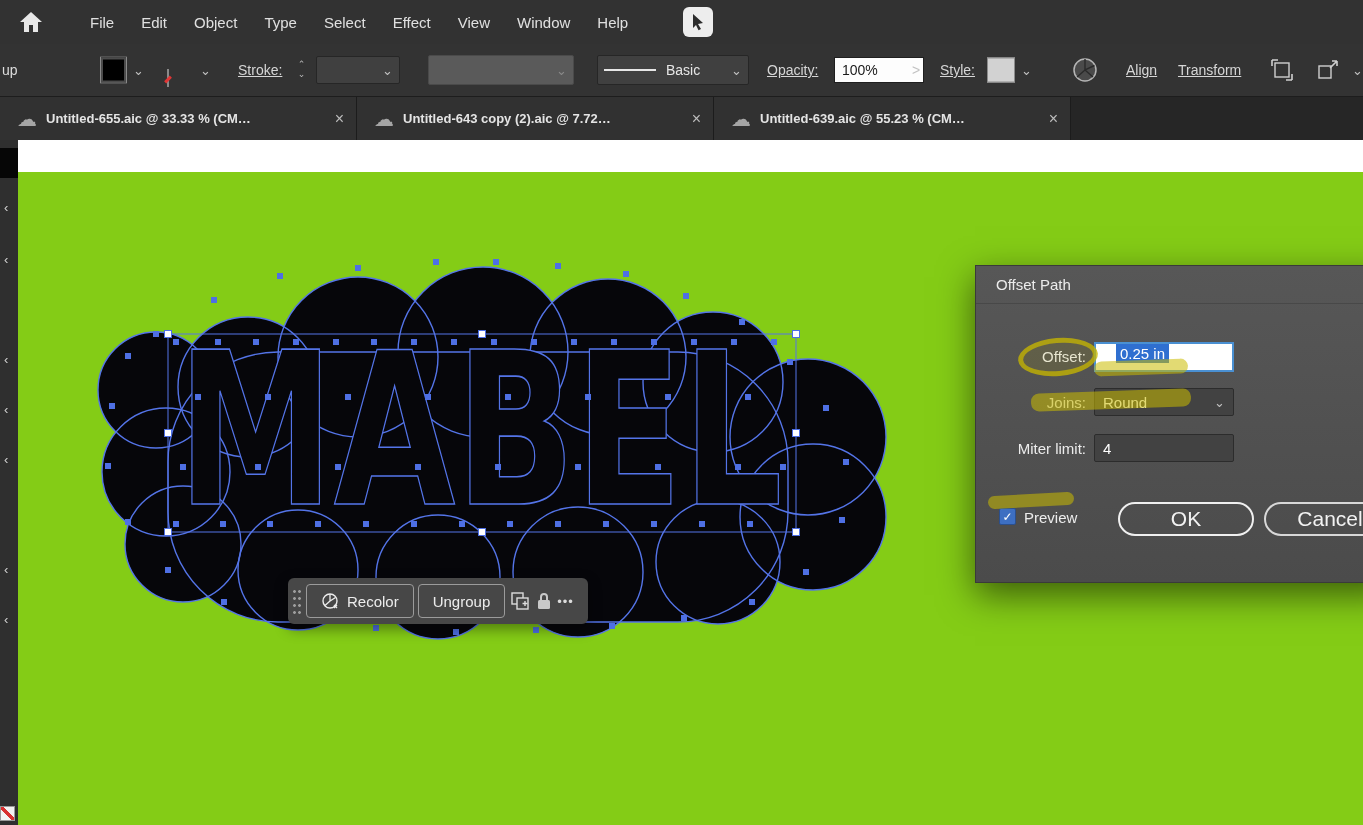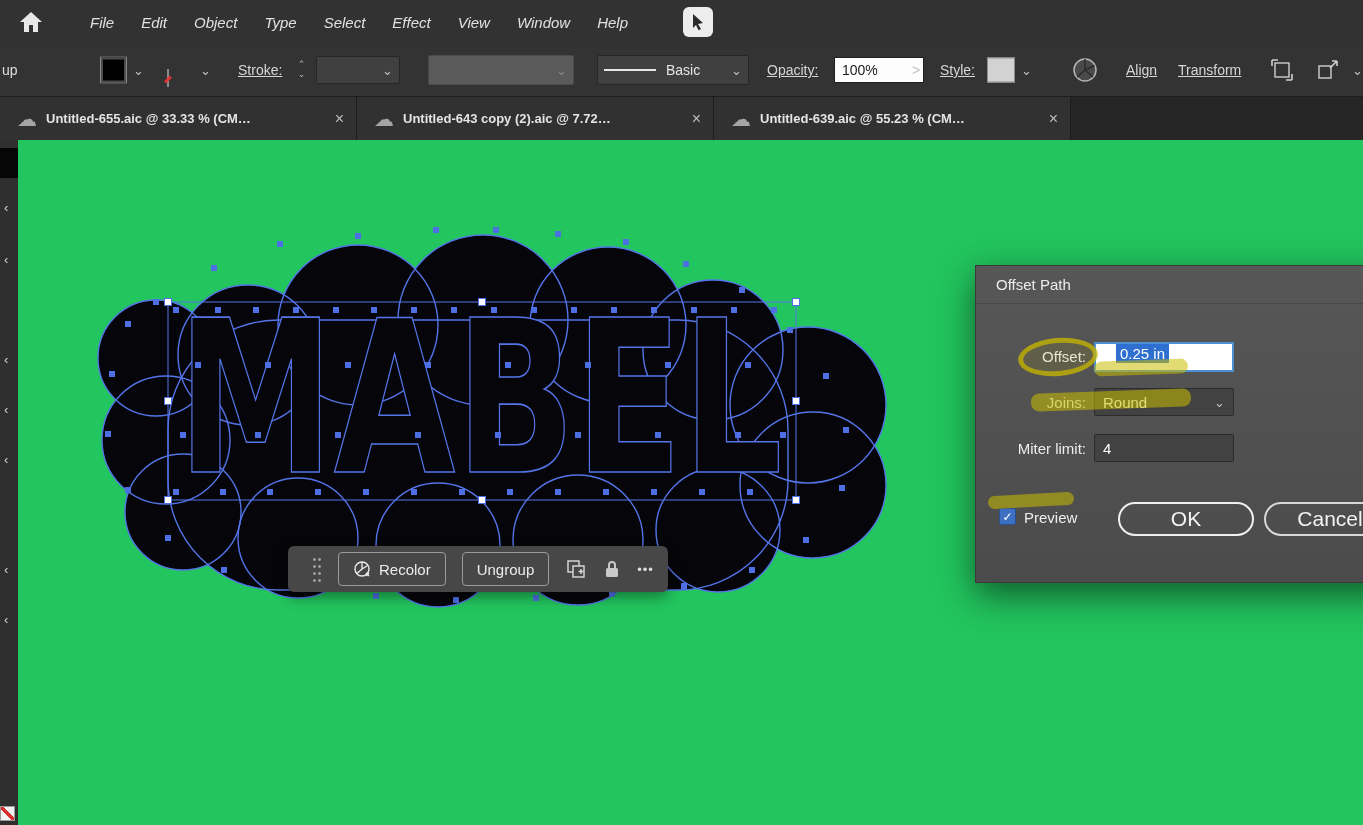--- a/index.html
+++ b/index.html
@@ -3,21 +3,21 @@
 <meta charset="utf-8">
 <style>
   * { box-sizing: border-box; margin: 0; padding: 0; }
   html,body { width:1363px; height:825px; overflow:hidden; background:#fff;
     font-family:"Liberation Sans", sans-serif; position:relative; }
 
   
   .menubar { height:44px; background:#323232; display:flex; align-items:center;
     color:#e0e0e0; font-size:15px; padding-left:18px; position:relative; z-index:5; }
   .home { width:26px; height:26px; margin-right:46px; display:flex; align-items:center; justify-content:center; }
-  .menu-item { margin-right:27px; cursor:default;font-style:italic; }
+  .menu-item { margin-right:27px; cursor:default; }
   .pointer-tool { width:30px; height:30px; background:#ededed; border-radius:6px;
     margin-left:28px; display:flex; align-items:center; justify-content:center; }
 
   
   .controlbar { height:53px; background:#333333; border-bottom:1px solid #1d1d1d;
     position:relative; color:#d6d6d6; font-size:14px; z-index:5; }
   .cb { position:absolute; top:50%; transform:translateY(-50%); }
   .swatch { width:27px; height:27px; border:1px solid #8a8a8a; }
   .swatch.fill { background:#000; box-shadow:inset 0 0 0 2px #4b4b4b; }
   .swatch.stroke-none { background:#fff; position:relative; overflow:hidden; }
@@ -49,26 +49,26 @@
   .doc-tab.last { flex:1; border-right:none; }
 
   
   .workarea { height:685px; display:flex; position:relative; }
   .left-strip { width:18px; background:#2f2f2f; position:relative; }
   .strip-chev { position:absolute; left:4px; color:#cfcfcf; font-size:13px; }
   .strip-black { position:absolute; left:0; top:8px; width:18px; height:30px; background:#060606; }
   .strip-red { position:absolute; left:0; top:666px; width:15px; height:15px; background:
     linear-gradient(45deg, transparent 42%, #d83030 42%, #d83030 58%, transparent 58%), #f2f2f2;
     border:1px solid #999; }
-  .canvas { flex:1; background:#22c55e; position:relative; }
+  .canvas { flex:1; background:#84cc16; position:relative;margin-top:32px; }
 
   
   .ctx-toolbar { position:absolute; left:270px; top:406px; height:46px; background:#474747;
     border-radius:6px; box-shadow:0 5px 14px rgba(0,0,0,.4); display:flex; align-items:center;
-    padding:0 14px 0 24px; gap:16px; z-index:20; }
+    padding:0 14px 0 4px; gap:4px; z-index:20; }
   .grip { width:10px; height:26px; background-image:radial-gradient(circle, #9d9d9d 1.3px, transparent 1.5px);
     background-size:5px 7px; cursor:grab; }
   .ctx-btn { height:34px; border:1px solid #9b9b9b; border-radius:4px; background:transparent;
     color:#ececec; font-size:15px; display:flex; align-items:center; gap:8px; padding:0 14px;
     font-family:"Liberation Sans", sans-serif; cursor:pointer; }
   .ctx-icon { display:flex; align-items:center; justify-content:center; }
   .ellipsis { color:#dcdcdc; font-size:13px; letter-spacing:1px; cursor:pointer; }
 
   
   .dialog { position:absolute; left:975px; top:265px; width:420px; height:318px;

